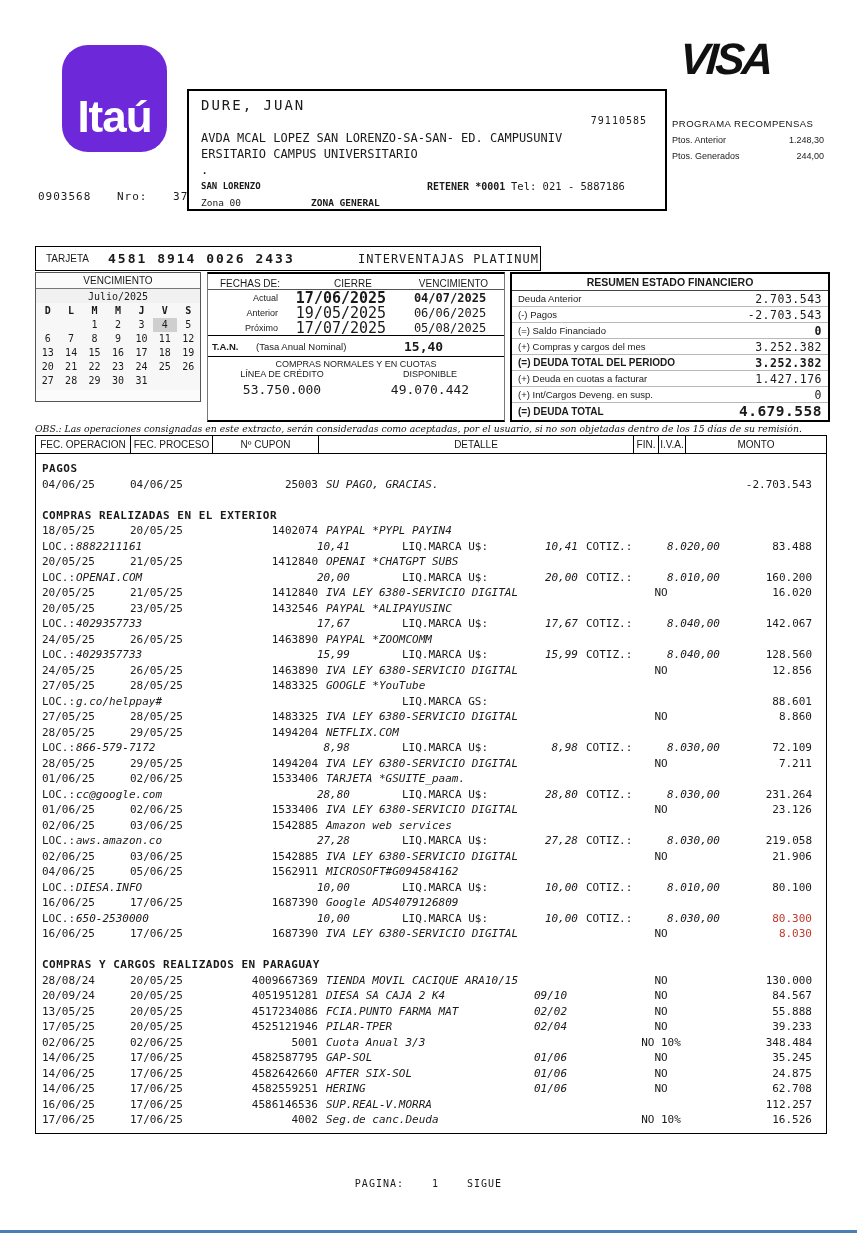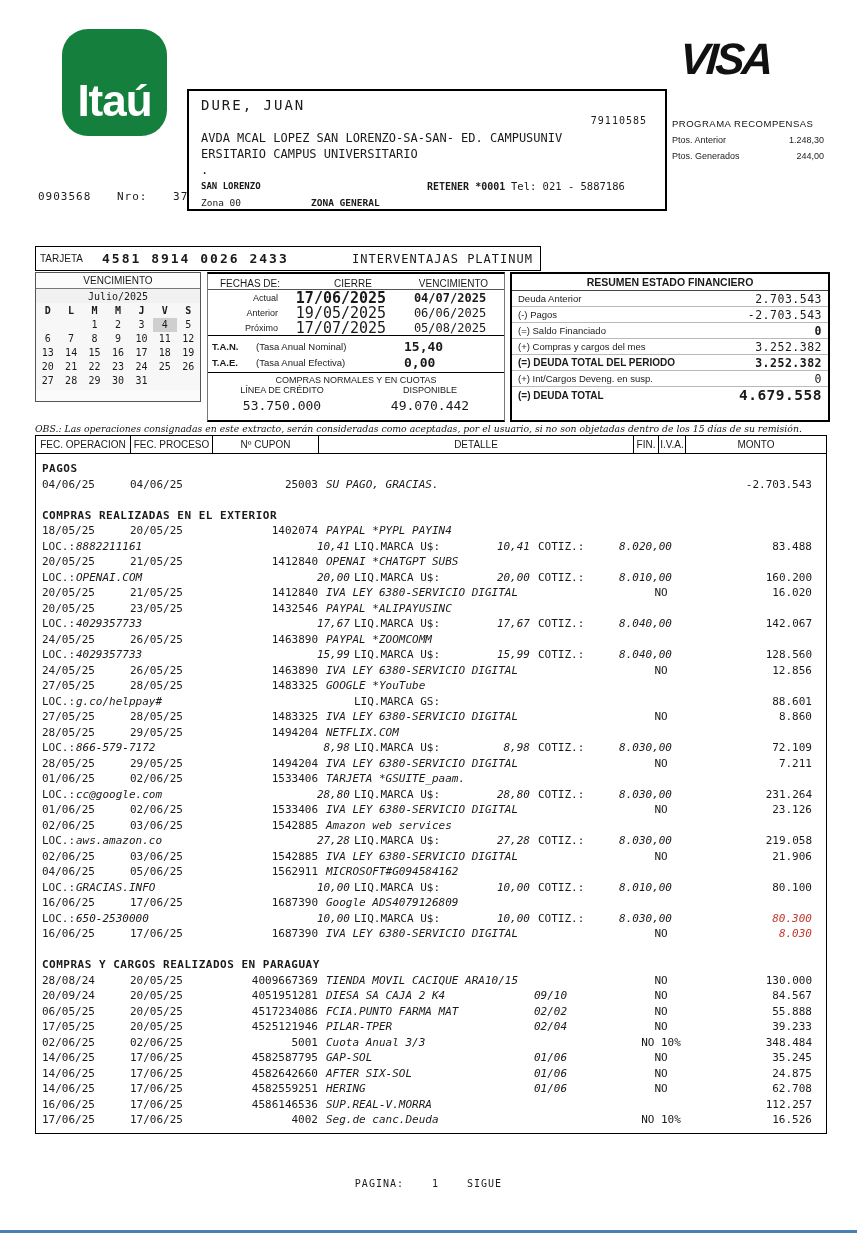--- a/index.html
+++ b/index.html
@@ -6,22 +6,22 @@
   html,body { background:#fff; }
   body {
     width:857px; height:1234px; position:relative;
     font-family:"DejaVu Sans Mono", monospace;
     color:#1a1a1a;
   }
   .abs { position:absolute; }
 
   
   .itau-logo {
-    left:62px; top:29px; width:105px; height:107px;
-    background:#15803d; border-radius:26px;
+    left:62px; top:45px; width:105px; height:107px;
+    background:#6d28d9; border-radius:26px;
     display:flex; align-items:flex-end; justify-content:center;
     padding-bottom:10px;
   }
   .itau-logo span {
     color:#fff; font-family:"Liberation Sans", sans-serif;
     font-weight:bold; font-size:44px; letter-spacing:-1px;
   }
   .form-line { left:38px; top:190px; font-size:11px; letter-spacing:1px; }
   .form-line span { margin-right:18px; }
 
@@ -48,21 +48,21 @@
   }
   .rewards { left:672px; top:118px; width:152px; font-family:"Liberation Sans", sans-serif; }
   .rewards-title { font-size:9.5px; letter-spacing:.5px; color:#111; margin-bottom:6px; }
   .rewards-row { display:flex; justify-content:space-between; font-size:9px; margin-bottom:6px; color:#222; }
 
   
   .card-box {
     left:35px; top:246px; width:506px; height:25px;
     border:1.5px solid #000; display:flex; align-items:center;
   }
-  .card-label { font-family:"Liberation Sans", sans-serif; font-size:10px; margin-left:4px; width:62px; }
+  .card-label { font-family:"Liberation Sans", sans-serif; font-size:10px; margin-left:10px; width:62px; }
   .card-number { font-size:13px; font-weight:bold; letter-spacing:2px; width:250px; }
   .card-product { font-size:12px; letter-spacing:1px; }
 
   
   .cal-box { left:35px; top:272px; width:166px; height:130px; border:1.5px solid #555; background:#fbfbfb; }
   .cal-title { text-align:center; font-family:"Liberation Sans", sans-serif; font-size:10px; border-bottom:1px solid #777; padding:2px 0; }
   .cal-month { text-align:center; font-size:10px; padding:2px 0 1px; background:#f1f1f1; }
   .cal-grid { display:grid; grid-template-columns:repeat(7,1fr); font-size:10px; text-align:center; line-height:14px; background:#f7f7f7; padding-bottom:2px; }
   .cal-dow { font-weight:bold; line-height:15px; }
   .cal-cell.hl { background:#cfcfcf; }
@@ -115,25 +115,25 @@
   .c-fop { width:94px; padding-left:6px; }
   .c-fproc { width:88px; }
   .c-cupon { width:100px; text-align:right; }
   .c-det { width:216px; padding-left:8px; font-style:italic; overflow:visible; }
   .c-cuota { width:86px; font-style:italic; }
   .c-fin { width:82px; text-align:center; }
   .c-monto { flex:1; text-align:right; padding-right:14px; }
   .c-loclabel { width:40px; padding-left:6px; }
   .c-locval { width:218px; font-style:italic; }
   .c-amt1 { width:56px; text-align:right; font-style:italic; }
-  .c-label1 { width:116px; padding-left:4px; }
+  .c-label1 { width:116px; padding-left:4px;margin-left:48px; }
   .c-amt2 { width:64px; text-align:right; font-style:italic; }
   .c-label2 { width:56px; padding-left:8px; }
   .c-cotiz { width:86px; text-align:right; font-style:italic; }
-  .red { color:#c0392b;font-style:italic; }
+  .red { color:#c0392b; }
 
   
   .footer { left:0; top:1178px; width:100%; text-align:center; font-size:10px; letter-spacing:1px; }
   .footer span { margin:0 14px; }
   .bottom-line { left:0; top:1230px; width:100%; height:3px; background:#4a7fb5; }
 </style>
 </head>
 <body>
 
 <div class="abs itau-logo">
@@ -249,25 +249,20 @@
         <span class="fr-cierre">17/07/2025</span>
         <span class="fr-venc">05/08/2025</span>
       </div>
     </div>
   <div class="tasas" id="tasa-rows">
       <div class="tasa-row">
         <span class="tasa-abbr">T.A.N.</span>
         <span class="tasa-desc">(Tasa Anual Nominal)</span>
         <span class="tasa-val">15,40</span>
       </div>
-      <div class="tasa-row">
-        <span class="tasa-abbr">T.A.E.</span>
-        <span class="tasa-desc">(Tasa Anual Efectiva)</span>
-        <span class="tasa-val">0,00</span>
-      </div>
     </div>
   <div class="credit">
     <div class="credit-title">COMPRAS NORMALES Y EN CUOTAS</div>
     <div class="credit-cols">
       <span>LÍNEA DE CRÉDITO</span>
       <span>DISPONIBLE</span>
     </div>
     <div class="credit-vals">
       <span>53.750.000</span>
       <span>49.070.442</span>
@@ -290,20 +285,24 @@
         <span class="res-label">(=) Saldo Financiado</span>
         <span class="res-value">0</span>
       </div>
       <div class="res-row">
         <span class="res-label">(+) Compras y cargos del mes</span>
         <span class="res-value">3.252.382</span>
       </div>
       <div class="res-row bold">
         <span class="res-label">(=) DEUDA TOTAL DEL PERIODO</span>
         <span class="res-value">3.252.382</span>
+      </div>
+      <div class="res-row">
+        <span class="res-label">(+) Deuda en cuotas a facturar</span>
+        <span class="res-value">1.427.176</span>
       </div>
       <div class="res-row">
         <span class="res-label">(+) Int/Cargos Deveng. en susp.</span>
         <span class="res-value">0</span>
       </div>
       <div class="res-row bold large">
         <span class="res-label">(=) DEUDA TOTAL</span>
         <span class="res-value">4.679.558</span>
       </div>
     </div>
@@ -544,21 +543,21 @@
       <span class="c-fop">04/06/25</span>
       <span class="c-fproc">05/06/25</span>
       <span class="c-cupon">1562911</span>
       <span class="c-det">MICROSOFT#G094584162</span>
       <span class="c-cuota"></span>
       <span class="c-fin"></span>
       <span class="c-monto"></span>
     </div>
     <div class="trow loc">
       <span class="c-loclabel">LOC.:</span>
-      <span class="c-locval">GRACIAS.INFO</span>
+      <span class="c-locval">DIESA.INFO</span>
       <span class="c-amt1">10,00</span>
       <span class="c-label1">LIQ.MARCA U$:</span>
       <span class="c-amt2">10,00</span>
       <span class="c-label2">COTIZ.:</span>
       <span class="c-cotiz">8.010,00</span>
       <span class="c-monto">80.100</span>
     </div>
     <div class="trow txn">
       <span class="c-fop">16/06/25</span>
       <span class="c-fproc">17/06/25</span>
@@ -601,21 +600,21 @@
     <div class="trow txn">
       <span class="c-fop">20/09/24</span>
       <span class="c-fproc">20/05/25</span>
       <span class="c-cupon">4051951281</span>
       <span class="c-det">DIESA SA CAJA 2 K4</span>
       <span class="c-cuota">09/10</span>
       <span class="c-fin">NO</span>
       <span class="c-monto">84.567</span>
     </div>
     <div class="trow txn">
-      <span class="c-fop">06/05/25</span>
+      <span class="c-fop">13/05/25</span>
       <span class="c-fproc">20/05/25</span>
       <span class="c-cupon">4517234086</span>
       <span class="c-det">FCIA.PUNTO FARMA MAT</span>
       <span class="c-cuota">02/02</span>
       <span class="c-fin">NO</span>
       <span class="c-monto">55.888</span>
     </div>
     <div class="trow txn">
       <span class="c-fop">17/05/25</span>
       <span class="c-fproc">20/05/25</span>

